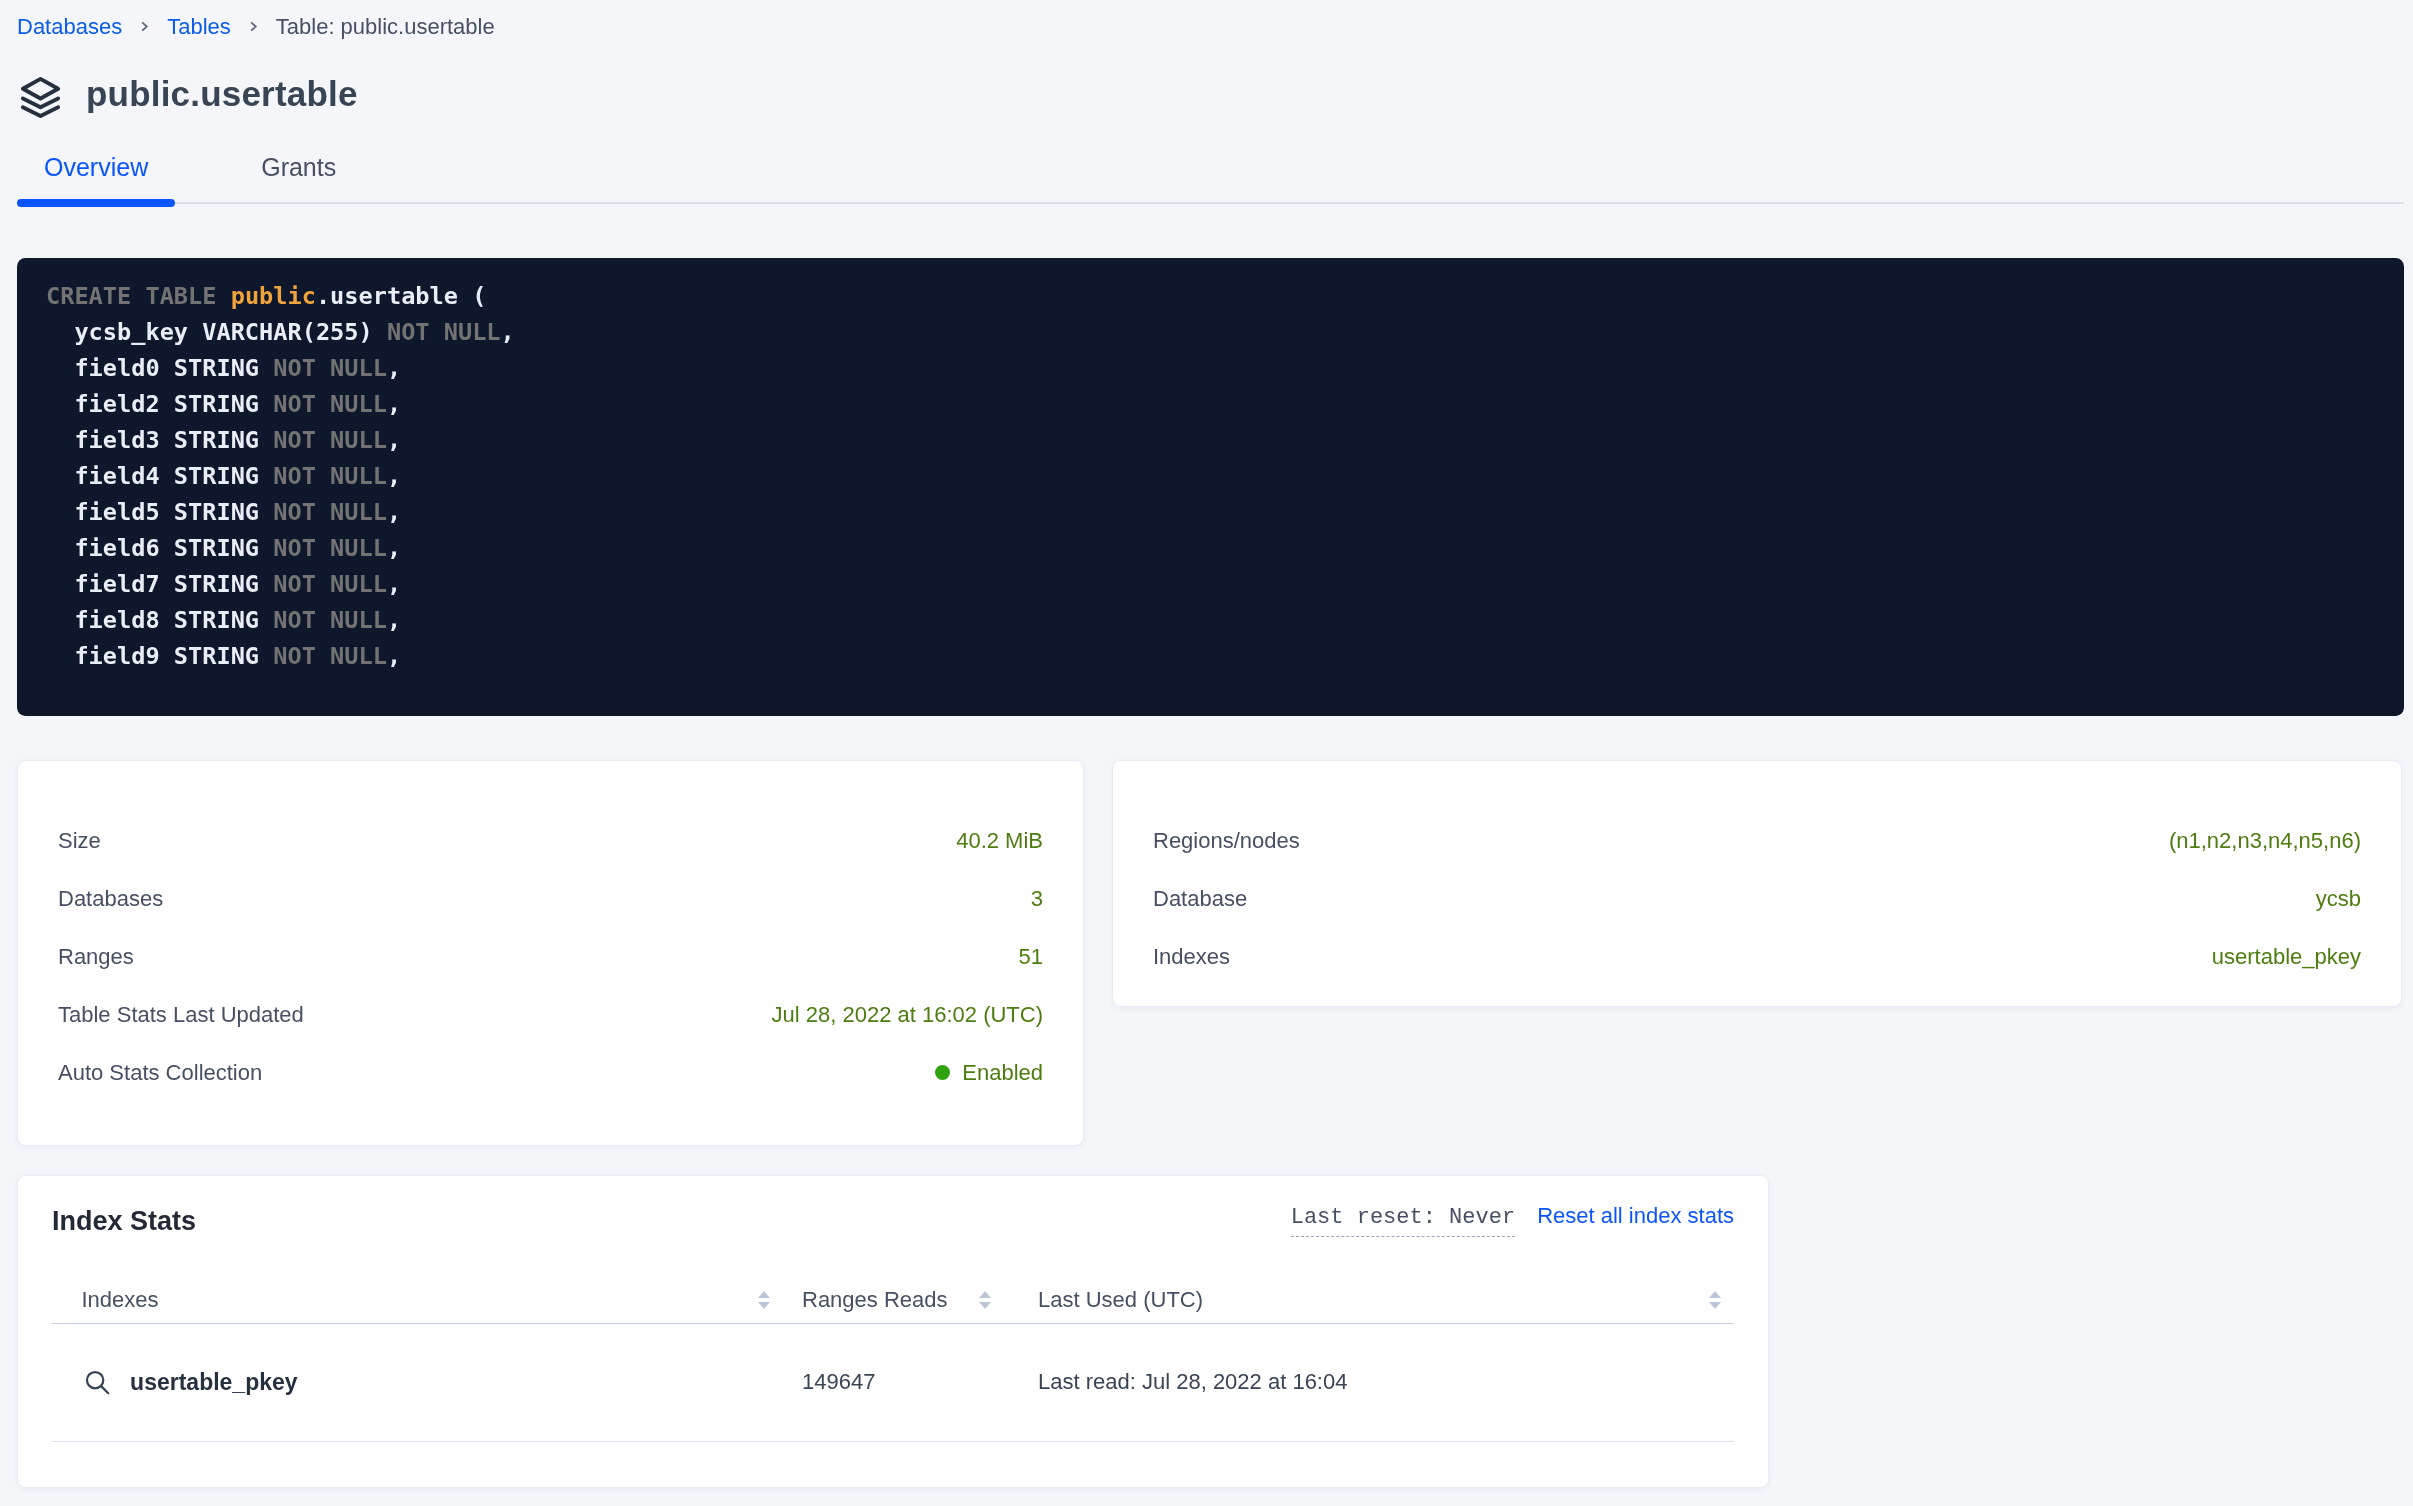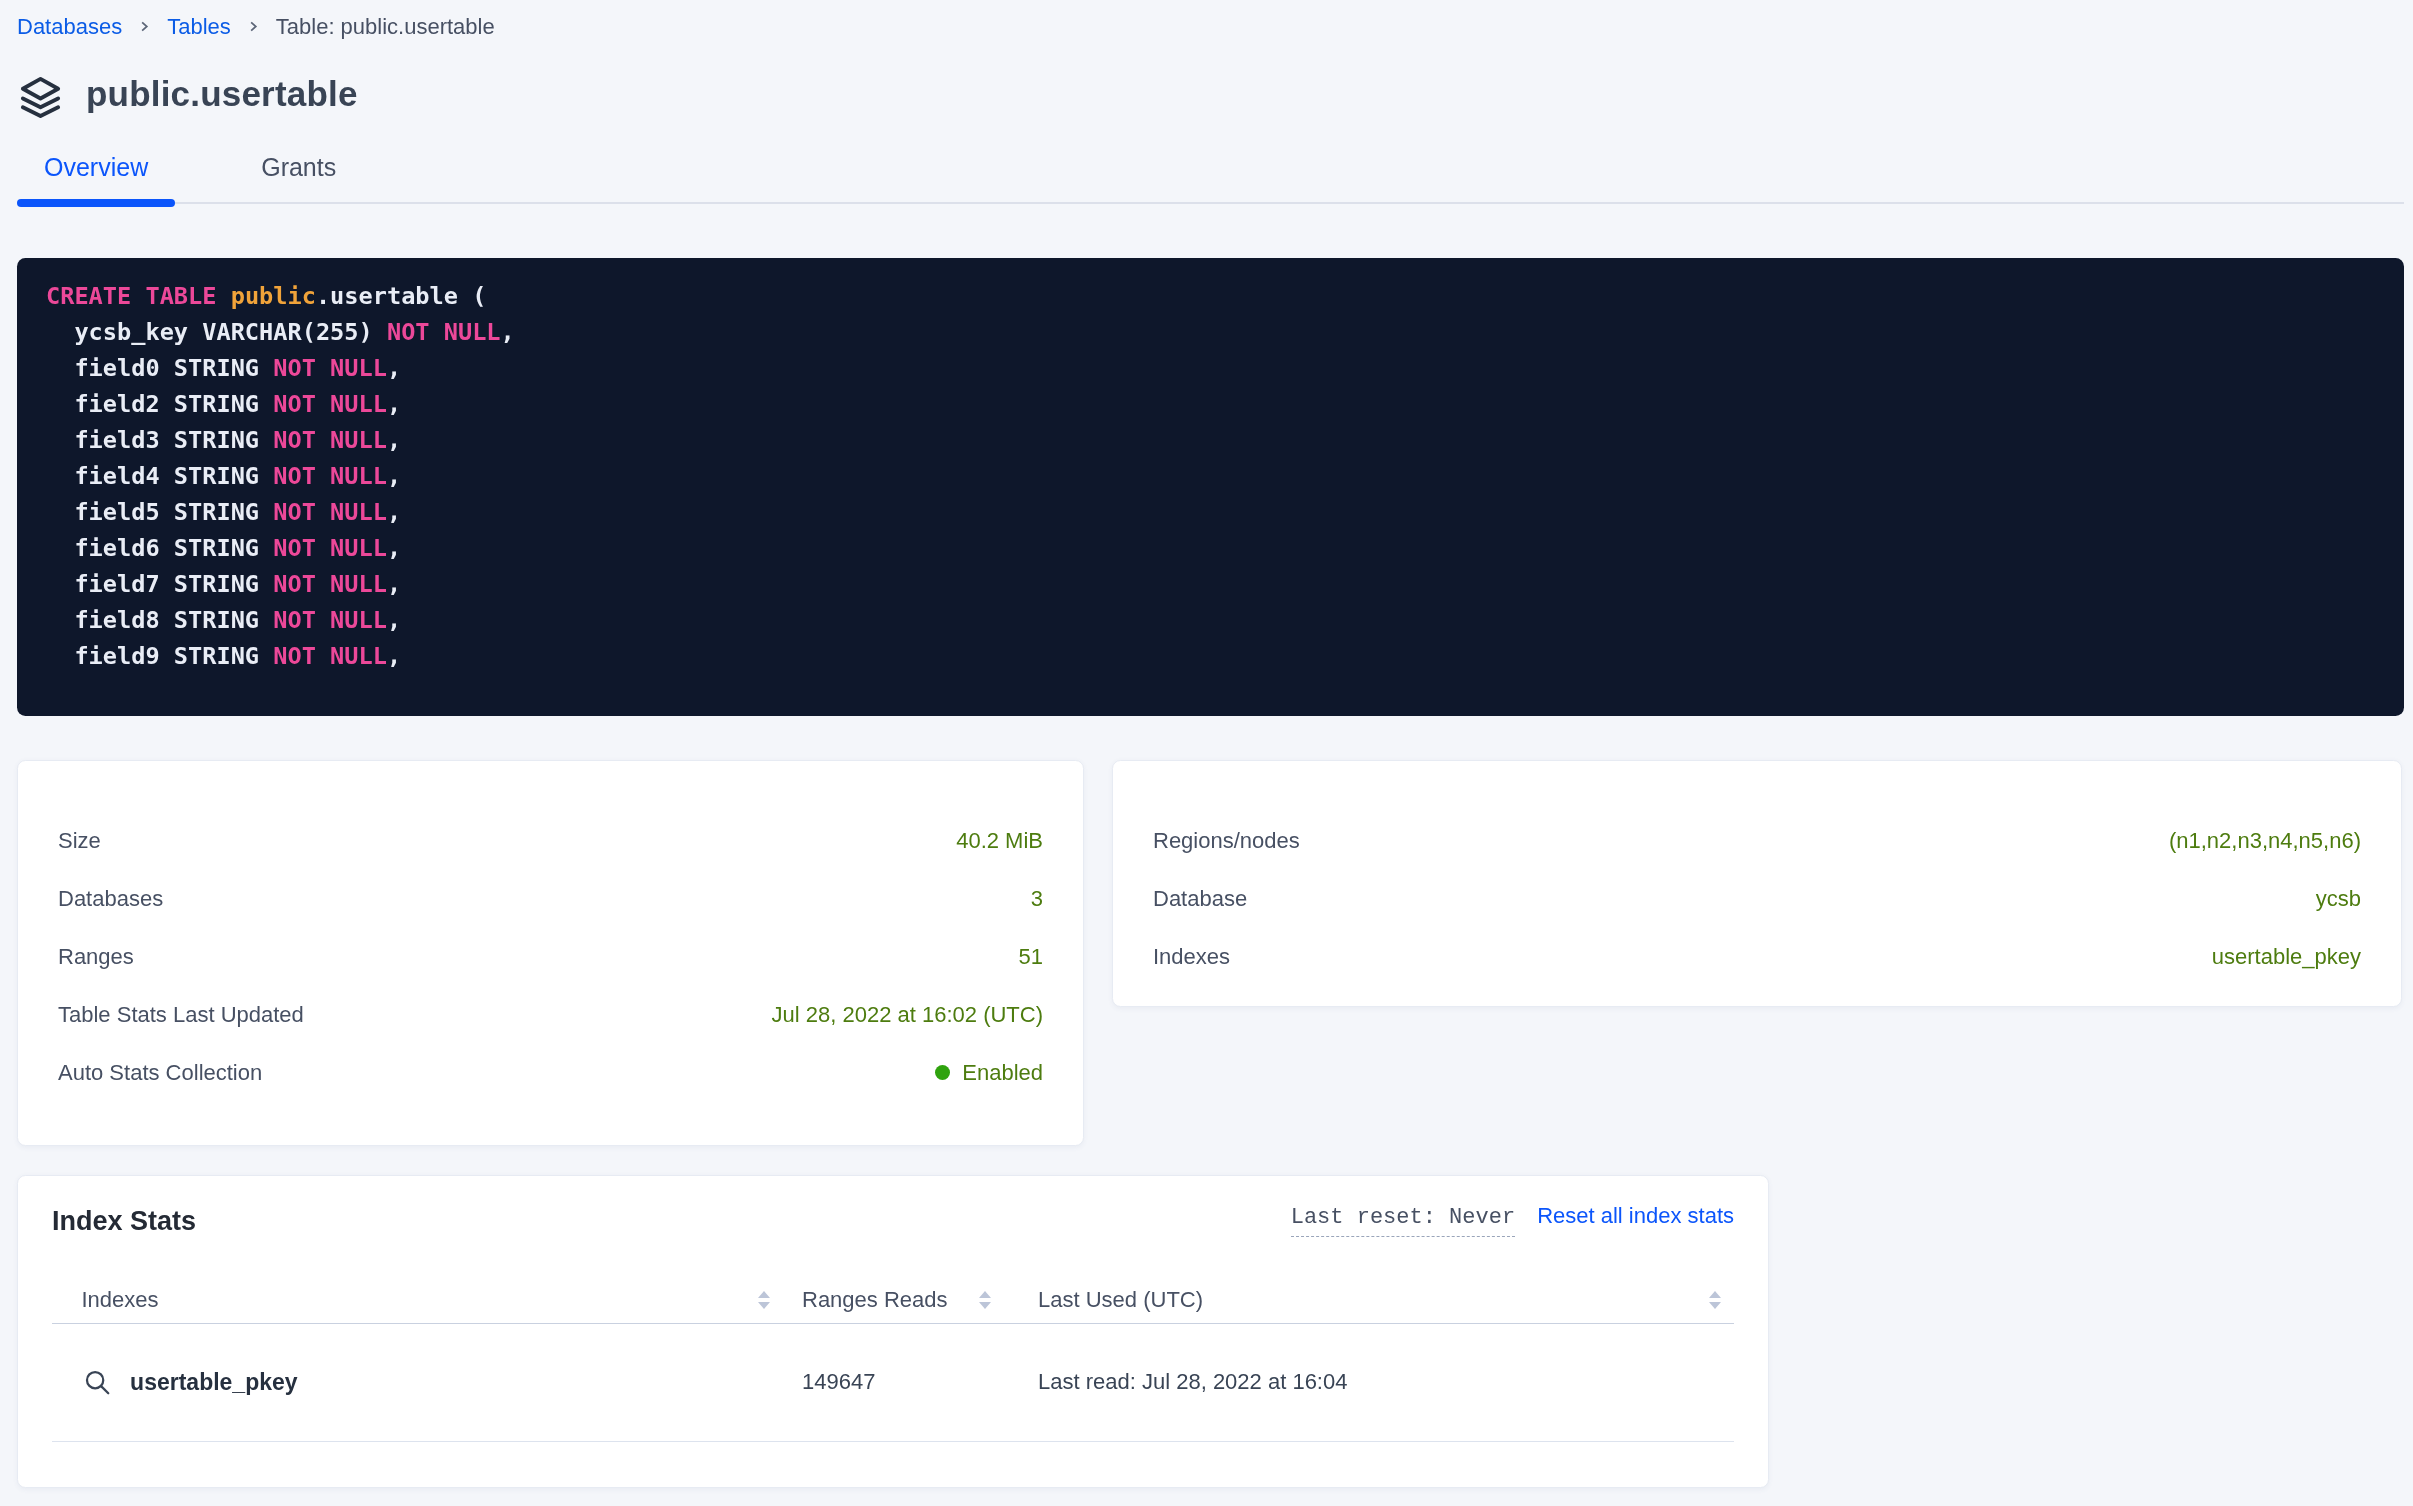--- a/index.html
+++ b/index.html
@@ -32,21 +32,21 @@
   }
 
   
   .code-block {
     margin-top:54px; width:2387px; height:458px; overflow:hidden;
     background:#0e172b; border-radius:8.4px; padding:20px 29px 0;
     font-family:"DejaVu Sans Mono", monospace; font-weight:bold;
     font-size:23.6px; line-height:36px; color:#e9edf6;
   }
   .code-line { white-space:pre; }
-  .tok-kw { color:#ec4899; }
+  .tok-kw { color:#737373; }
   .tok-schema { color:#f0a33a; }
 
   
   .cards-row { margin-top:44px; display:flex; gap:28px; align-items:flex-start; }
   .card {
     background:#fff; border:0.8px solid #e7ebf3; border-radius:8.4px;
     box-shadow:0 1.7px 5px rgba(70,90,130,0.06);
   }
   .stats-card { padding:51px 40px 0; }
   .stats-card.left { width:1067px; height:386px; }

